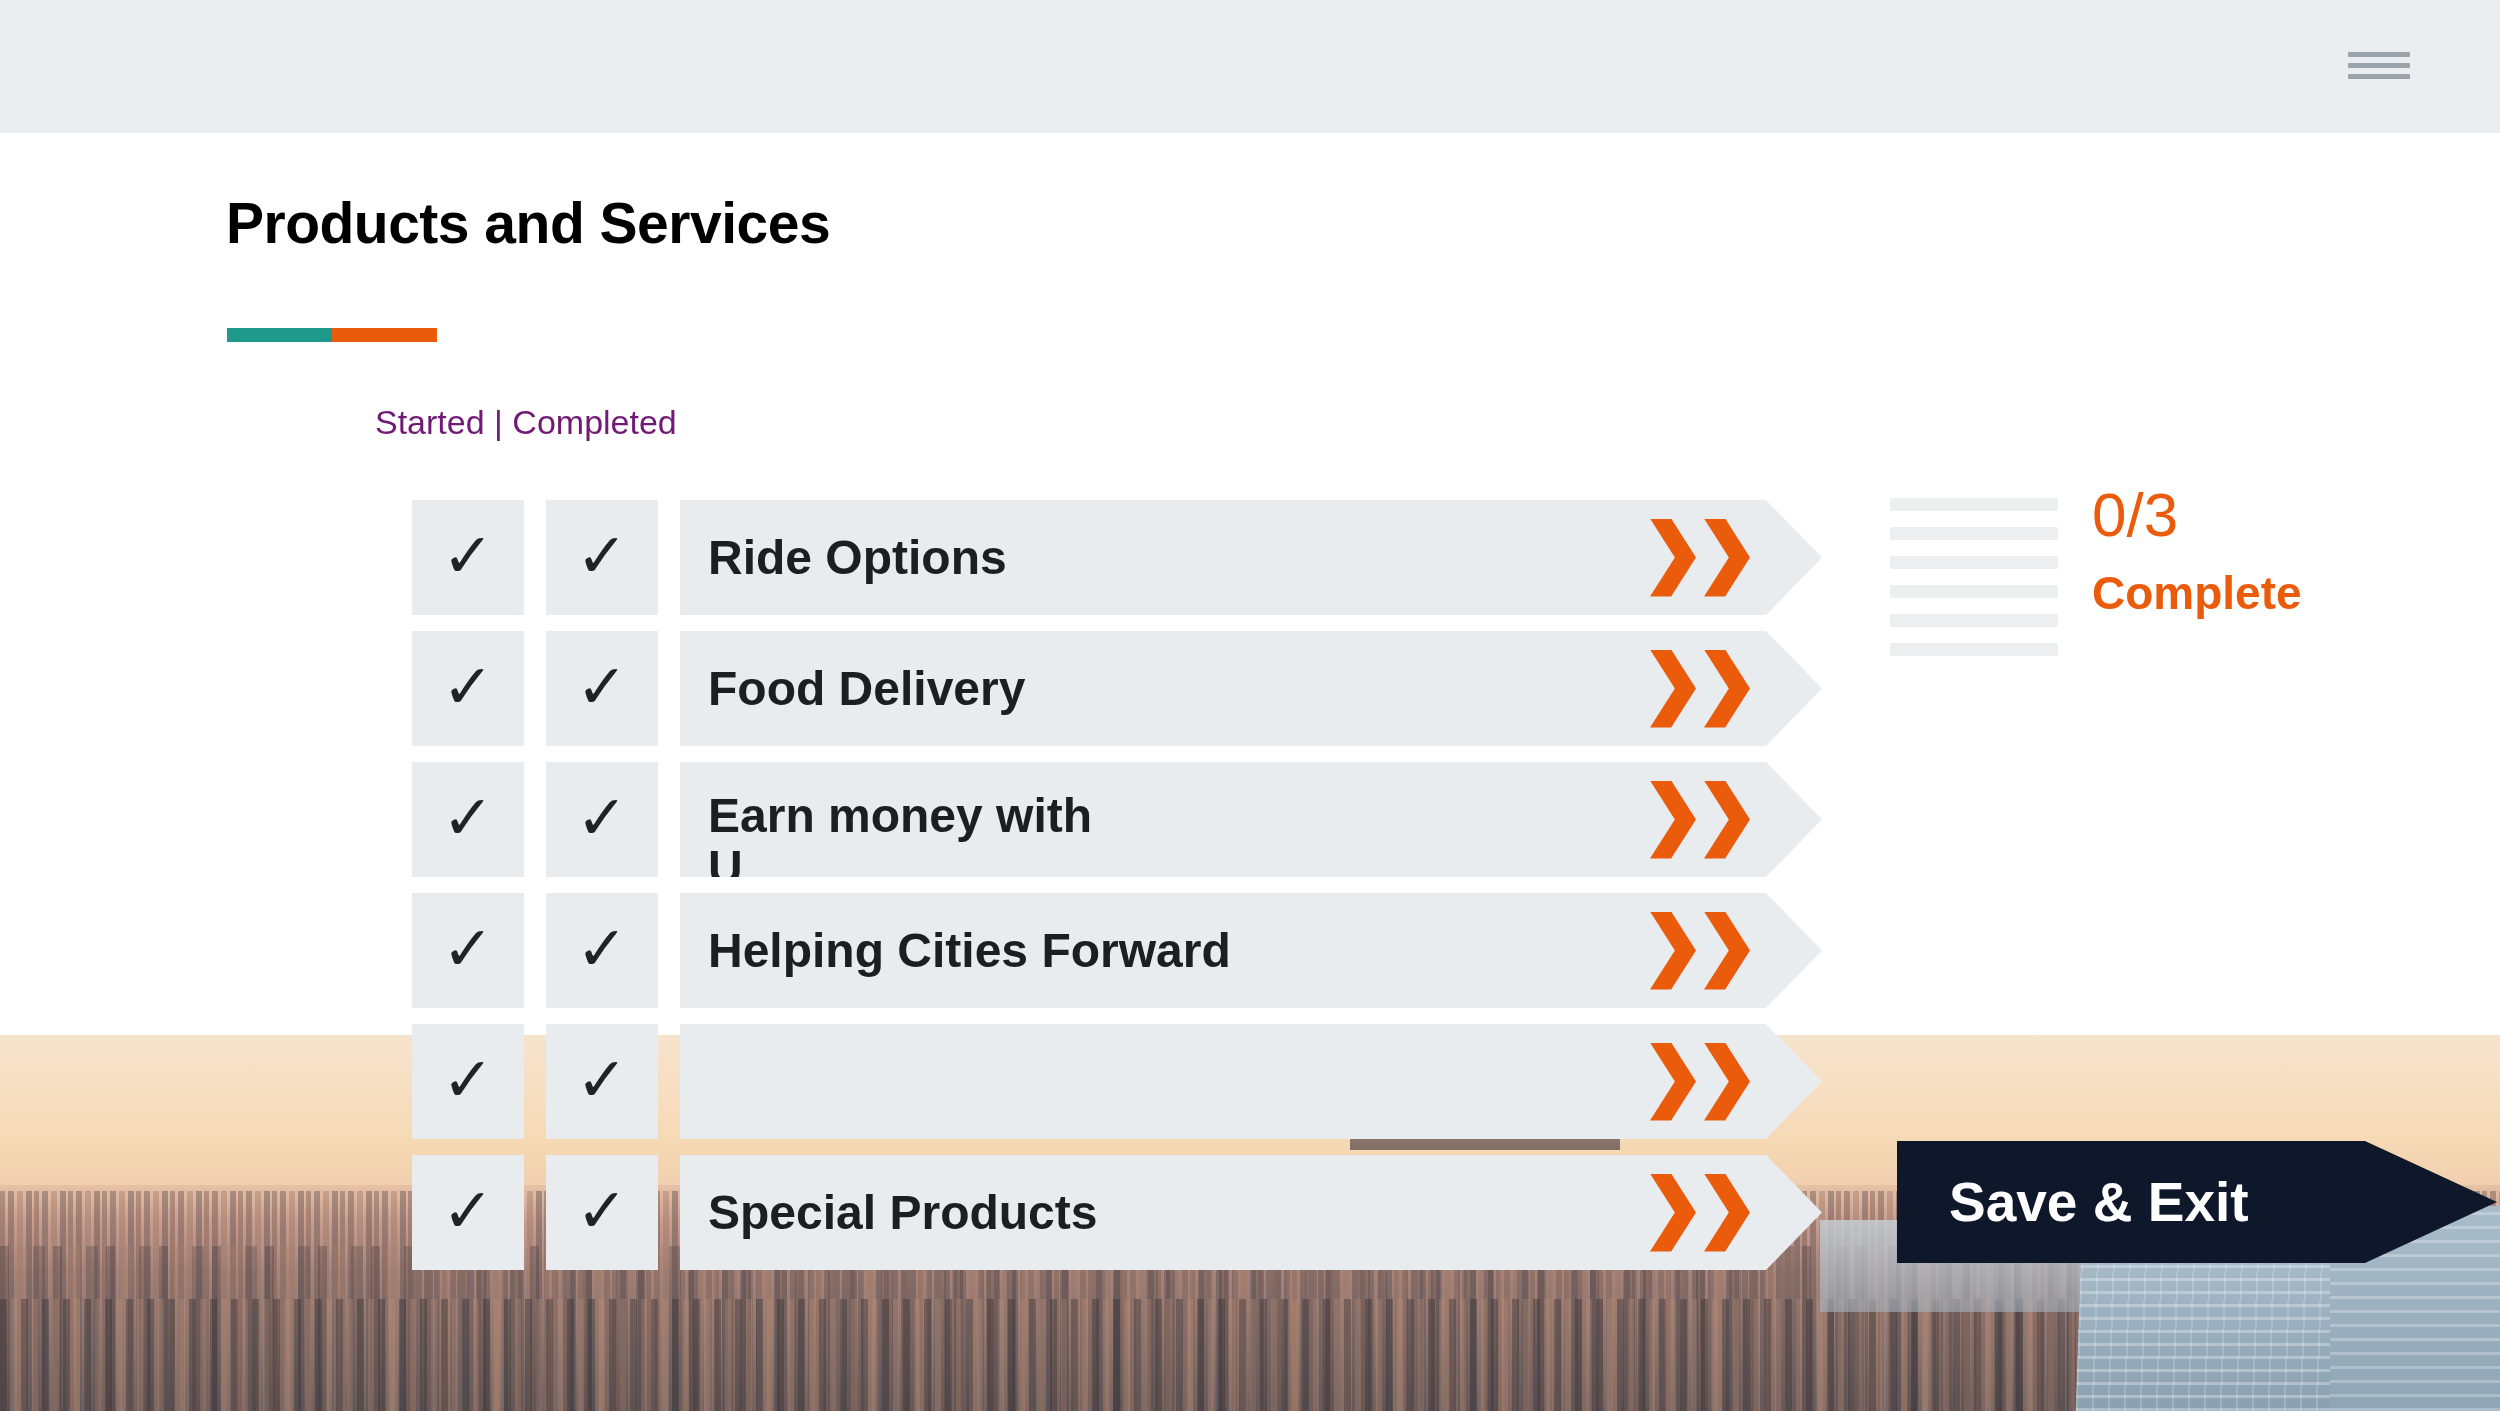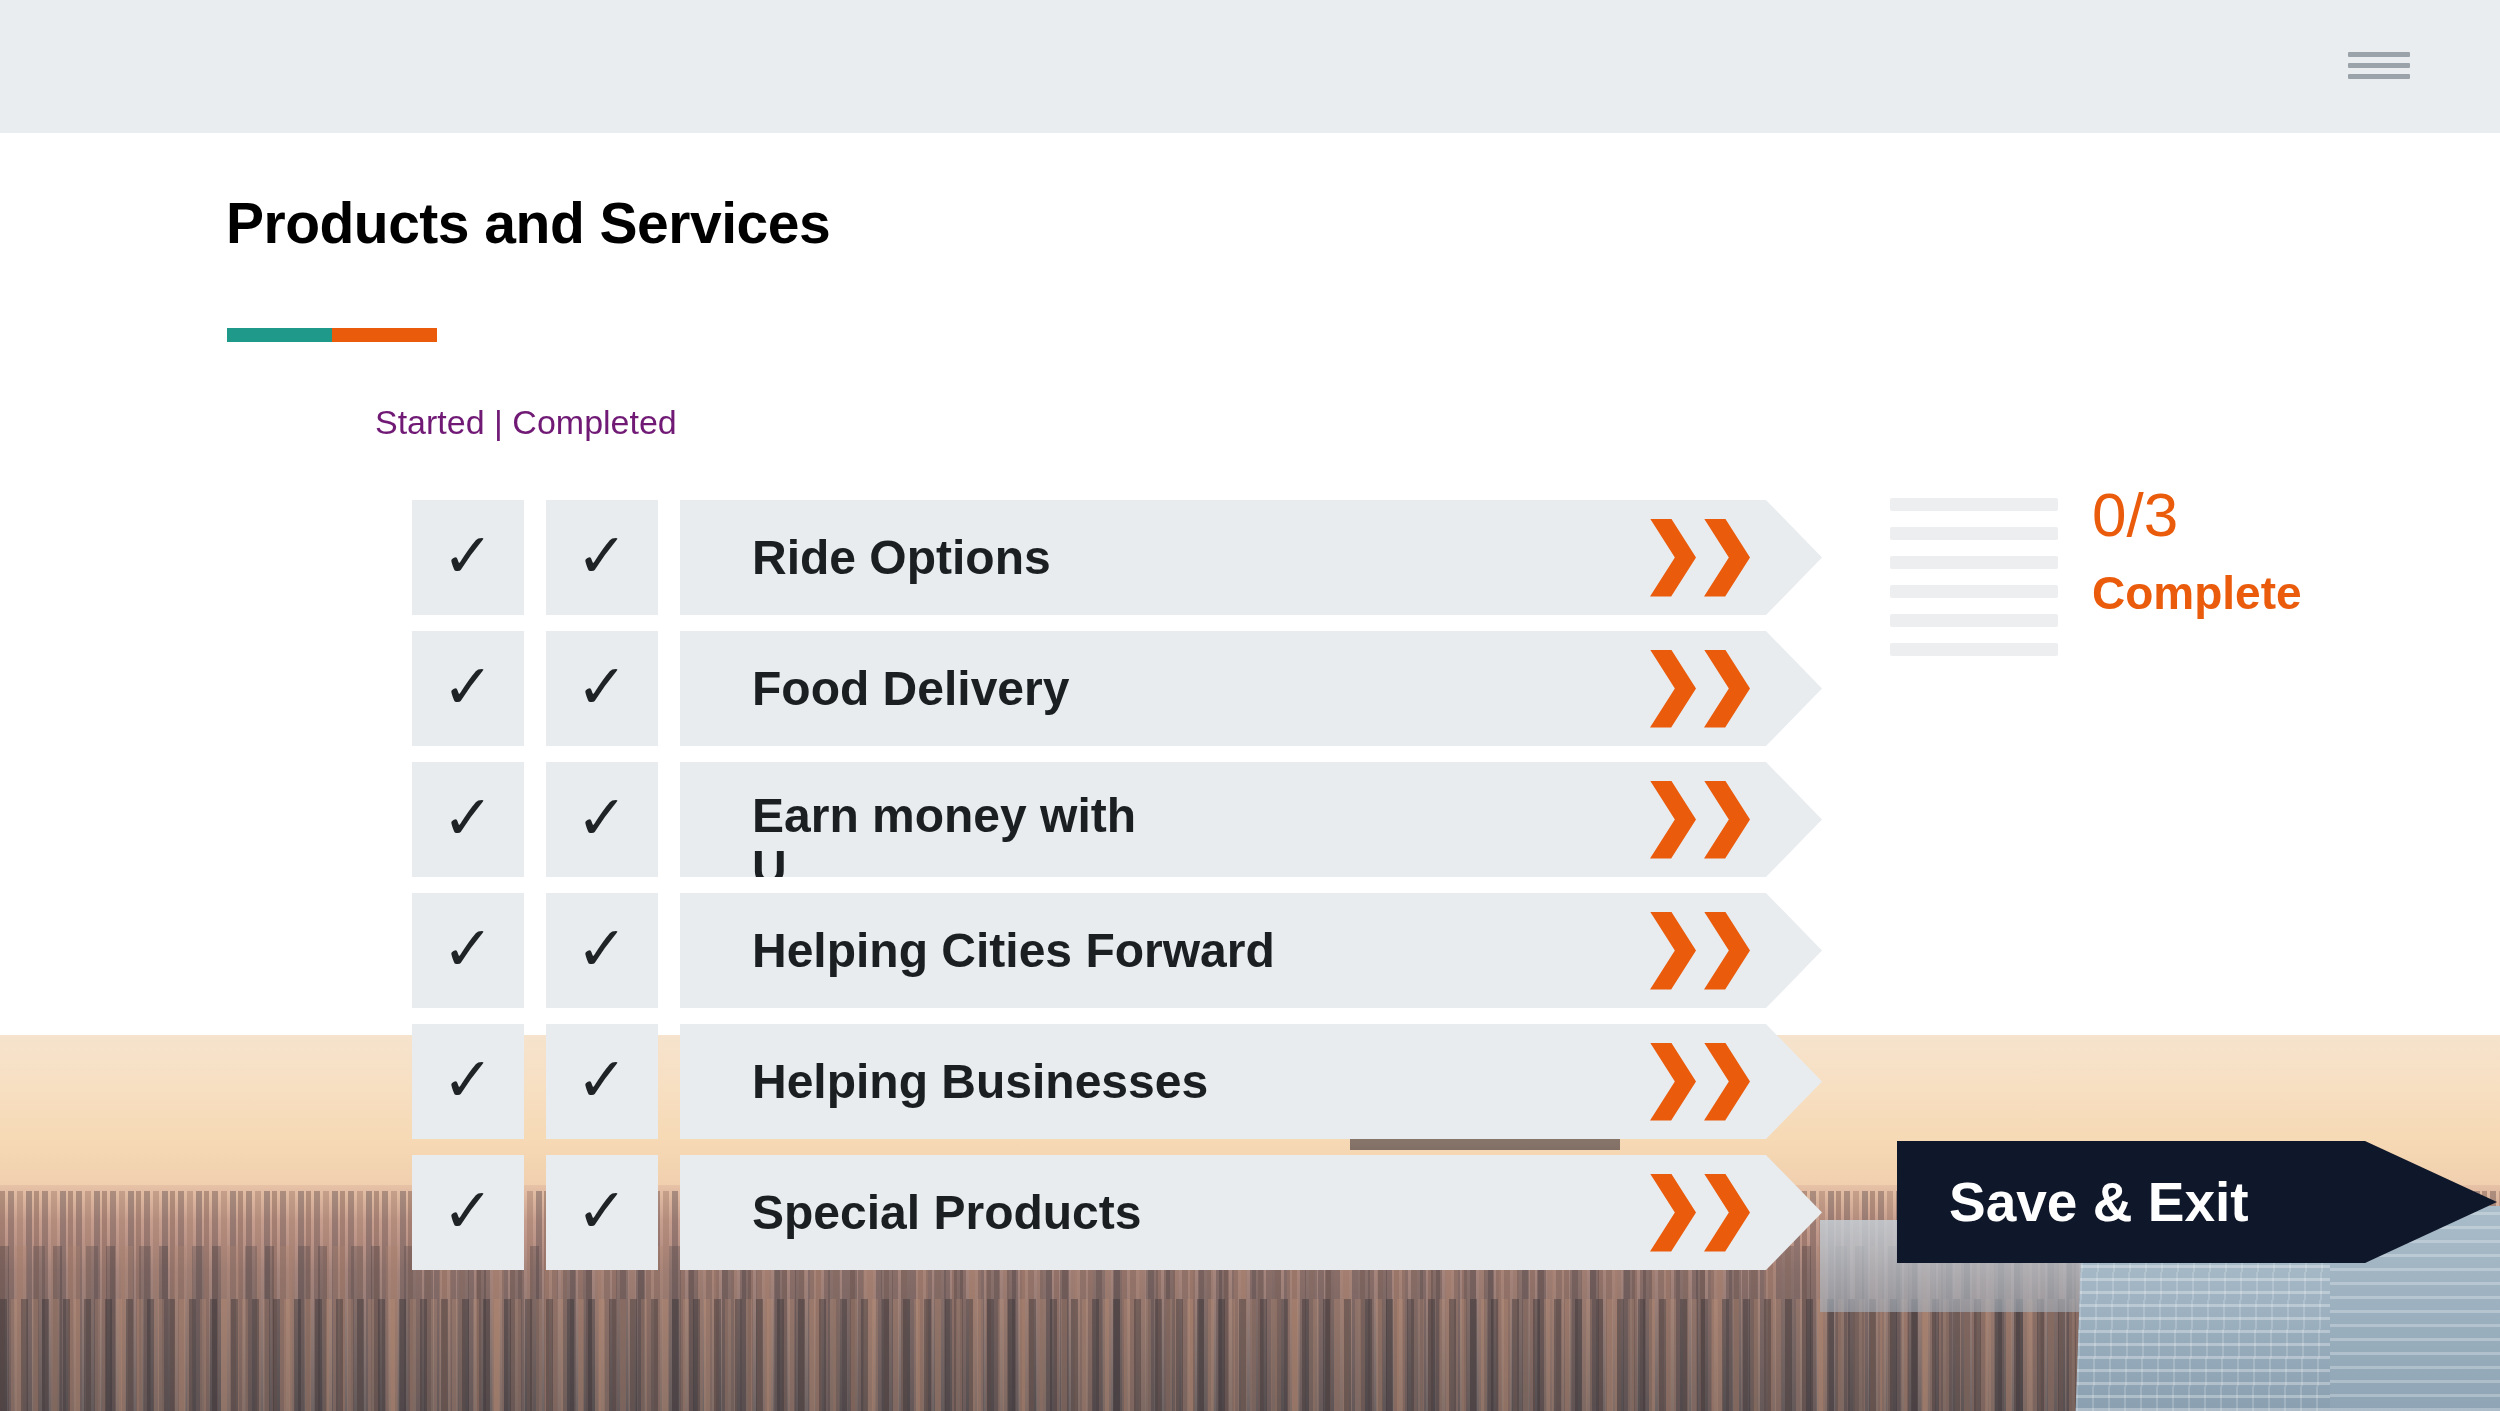--- a/index.html
+++ b/index.html
@@ -221,21 +221,21 @@
     clip-path: polygon(0 0, calc(100% - 56px) 0, 100% 50%, calc(100% - 56px) 100%, 0 100%);
     display: flex;
     align-items: center;
     cursor: pointer;
     overflow: hidden;
   }
   .row-label {
     font-size: 48px;
     font-weight: 700;
     color: #1c1f22;
-    padding-left: 72px;
+    padding-left: 28px;
     line-height: 1.08;
     white-space: pre-line;
     max-width: 1060px;
   }
   .chevrons {
     position: absolute;
     right: 72px;
     top: 50%;
     transform: translateY(-50%);
     display: flex;
@@ -414,21 +414,20 @@
       </div>
     </div>
     <div class="row">
       <div class="check-cell">
         <span class="check-mark">✓</span>
       </div>
       <div class="check-cell">
         <span class="check-mark">✓</span>
       </div>
       <div class="row-body">
-        <span class="row-label">Helping Businesses</span>
         <span class="chevrons">
           <span class="chev"></span>
           <span class="chev"></span>
         </span>
       </div>
     </div>
     <div class="row">
       <div class="check-cell">
         <span class="check-mark">✓</span>
       </div>

